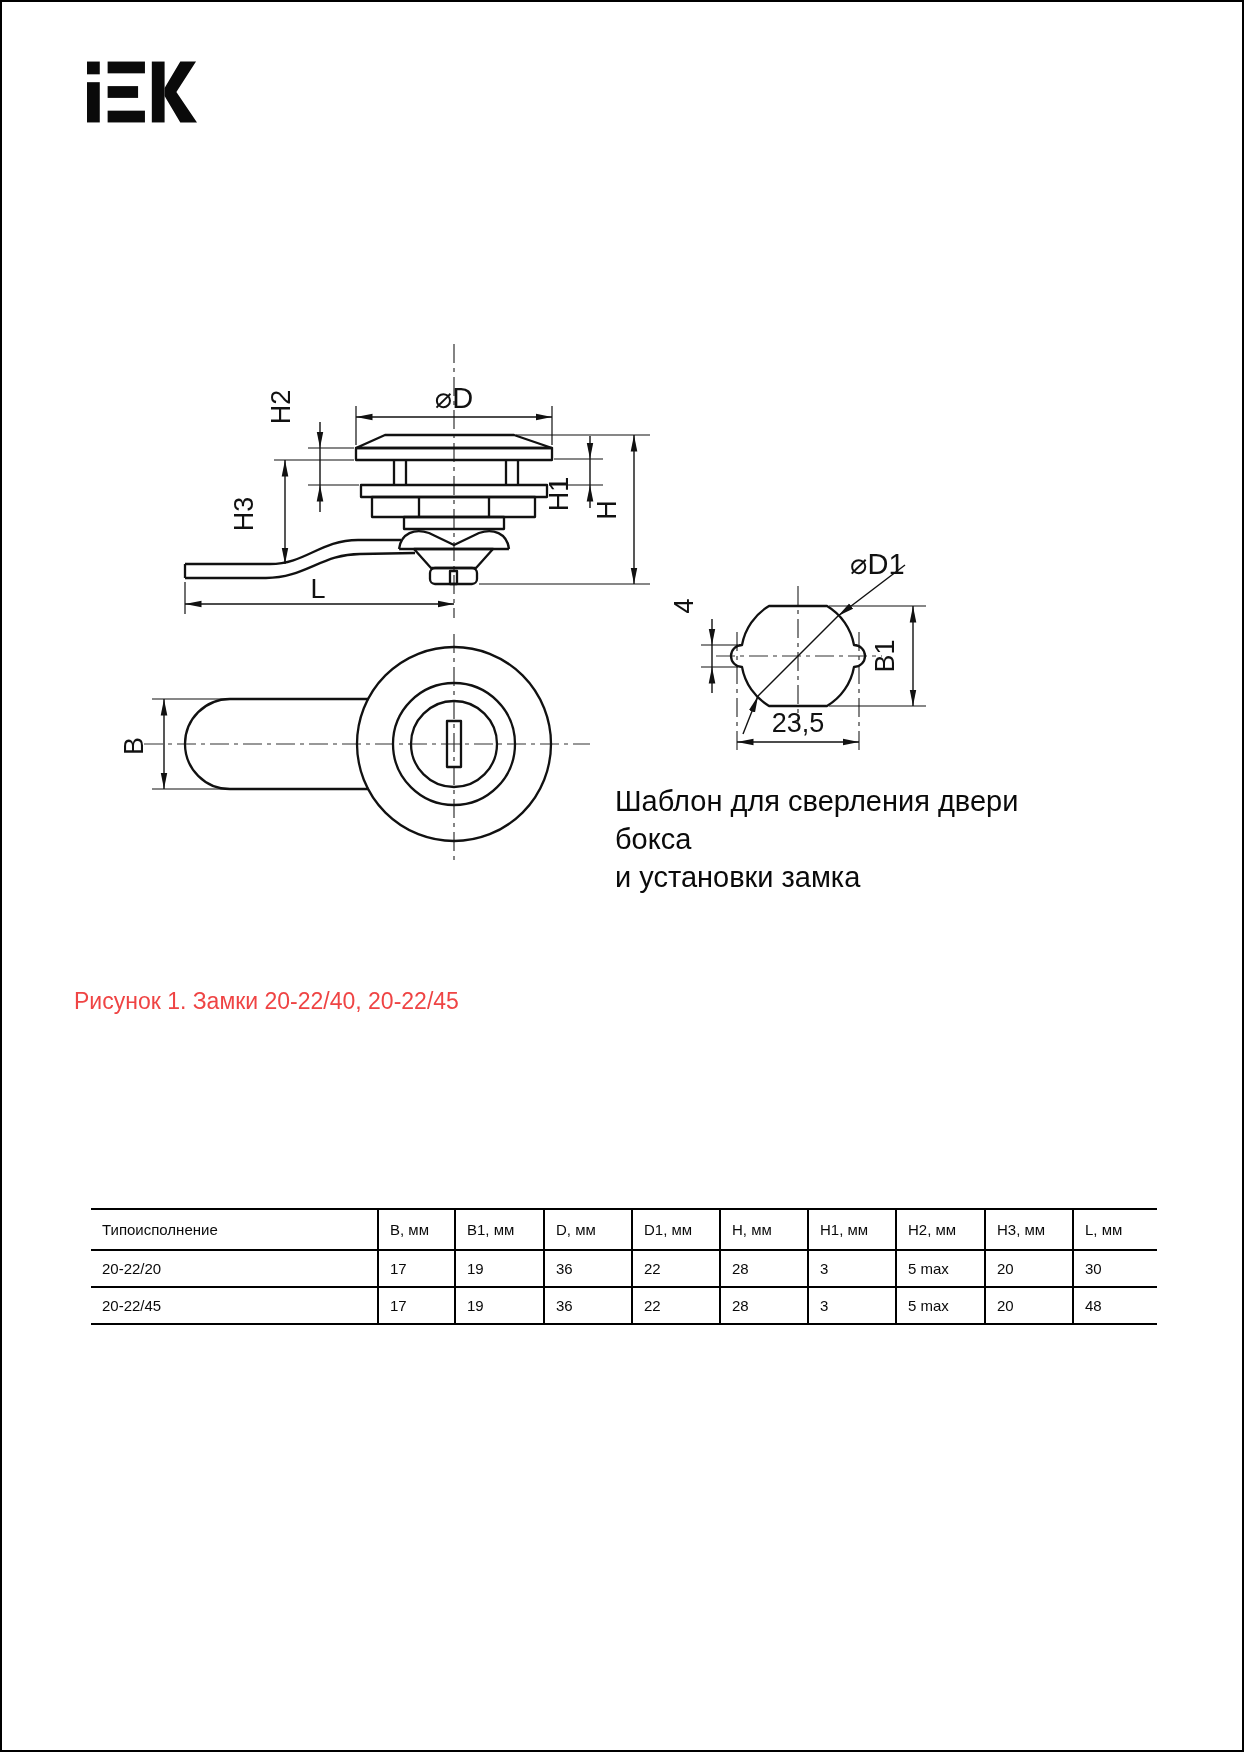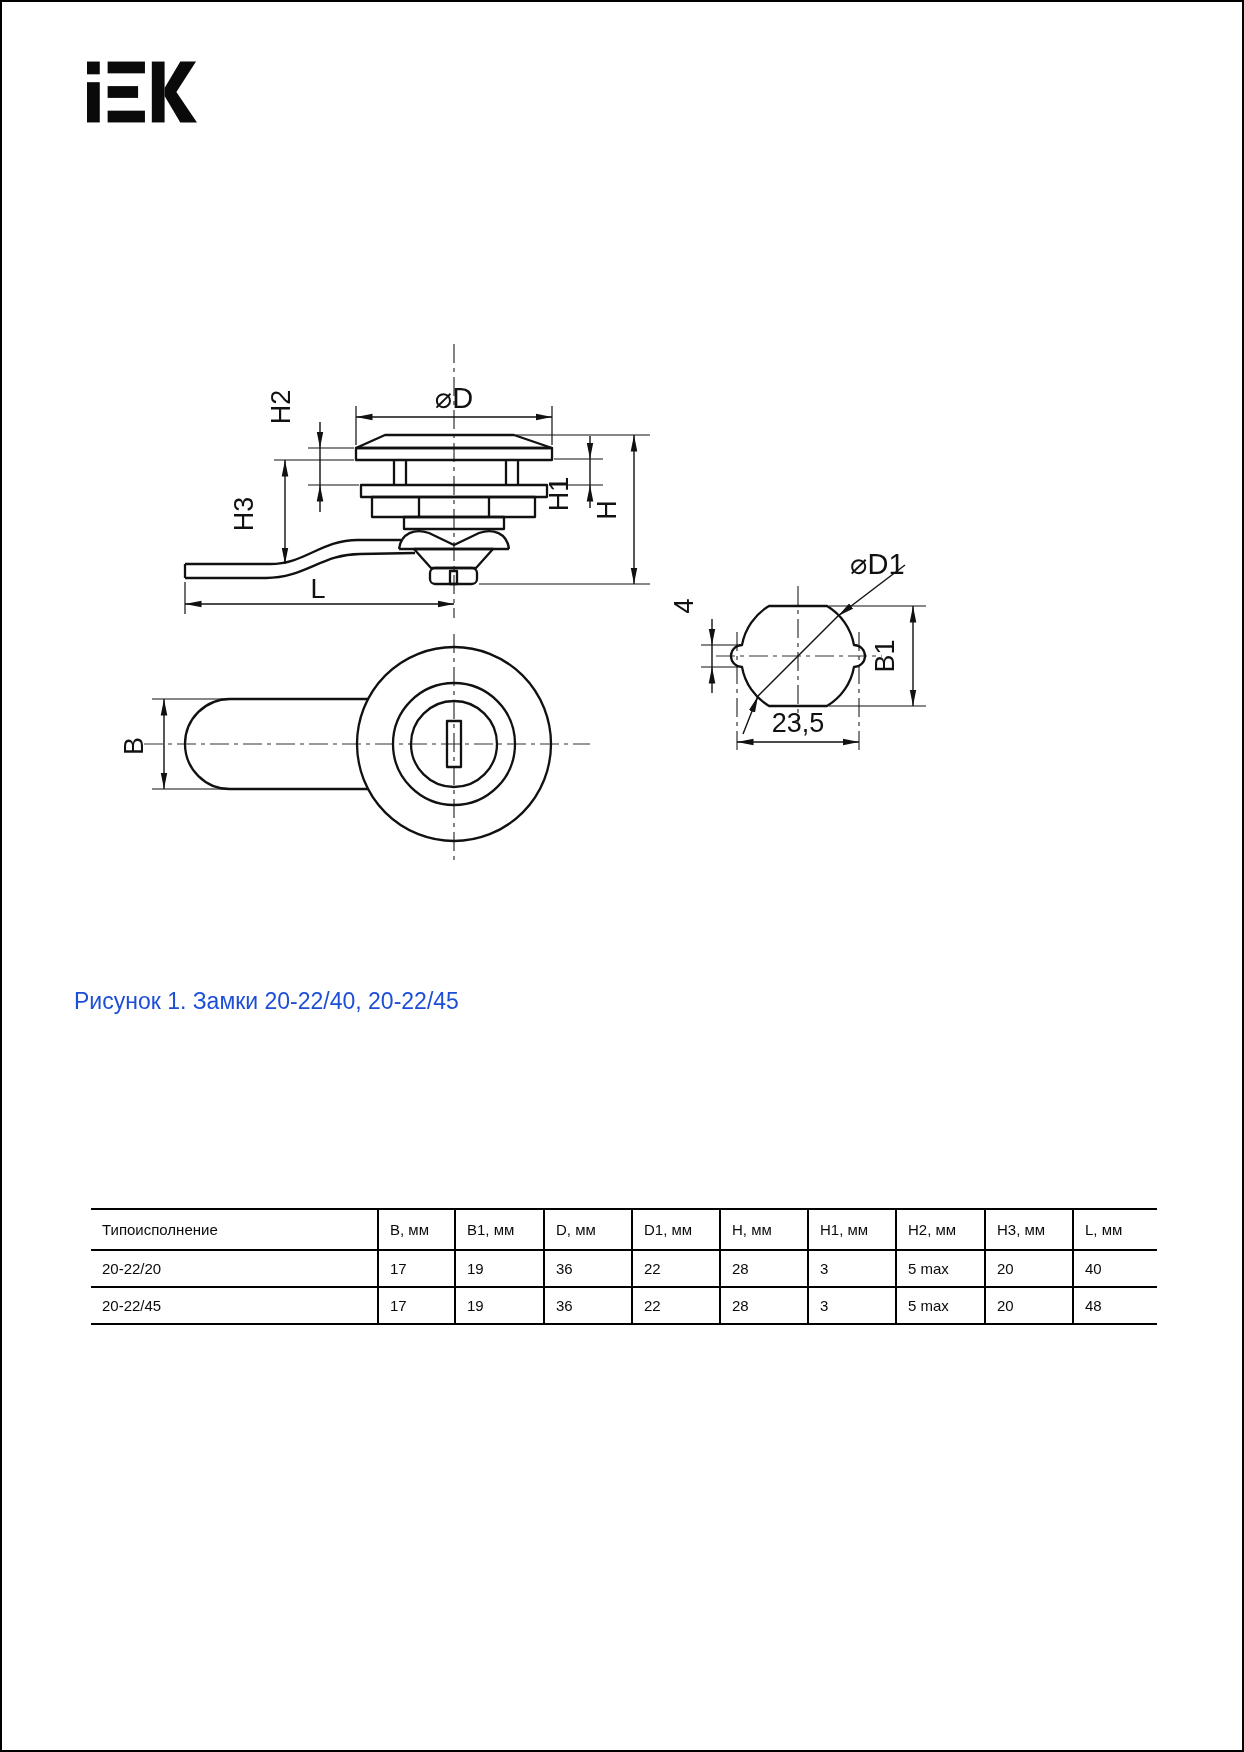--- a/index.html
+++ b/index.html
@@ -19,21 +19,21 @@
   .cl  { fill:none; stroke:#333; stroke-width:1.2; stroke-dasharray:19 5 4 5; }
   .lbl { font-family:"Liberation Sans","DejaVu Sans",sans-serif; font-size:27px; fill:#111; }
   .lbl-big { font-size:29px; }
 
   .template-note {
     position:absolute; left:613px; top:780px; width:460px;
     font-size:29px; line-height:38px; color:#0a0a0a;
   }
   .figure-caption {
     position:absolute; left:72px; top:986px;
-    font-size:23px; color:#1d4ed8;
+    font-size:23px; color:#ef4444;
   }
   .dim-table-wrap { position:absolute; left:89px; top:1206px; width:1066px; }
   table.dims {
     width:1066px; border-collapse:collapse; table-layout:fixed;
     font-size:15px; color:#0a0a0a;
     border-top:2px solid #000; border-bottom:2px solid #000;
   }
   table.dims th, table.dims td {
     font-weight:normal; text-align:left; vertical-align:middle;
     padding:0 4px 0 11px; white-space:nowrap; overflow:hidden;
@@ -153,20 +153,24 @@
 
       <path class="xl" d="M827,604 H924 M827,704 H924"></path>
       <line class="dl" x1="911" y1="604" x2="911" y2="704" marker-start="url(#arrow)" marker-end="url(#arrow)"></line>
       <text class="lbl" x="892" y="654" text-anchor="middle" transform="rotate(-90 892 654)">B1</text>
 
       <line class="dl" x1="735" y1="740" x2="857" y2="740" marker-start="url(#arrow)" marker-end="url(#arrow)"></line>
       <text class="lbl" x="796" y="730" text-anchor="middle">23,5</text>
     </g>
   </svg>
 
+  <div class="template-note">
+    <div>Шаблон для сверления двери бокса</div>
+    <div>и установки замка</div>
+  </div>
 
   <div class="figure-caption">Рисунок 1. Замки 20-22/40, 20-22/45</div>
 
   <div class="dim-table-wrap">
     <table class="dims">
       <colgroup>
         <col style="width:287px">
           <col style="width:77px">
           <col style="width:89px">
         <col style="width:88px">
@@ -195,21 +199,21 @@
         <tr>
           <td>20-22/20</td>
           <td>17</td>
           <td>19</td>
           <td>36</td>
           <td>22</td>
           <td>28</td>
           <td>3</td>
           <td>5 max</td>
           <td>20</td>
-          <td>40</td>
+          <td>30</td>
         </tr>
         <tr>
           <td>20-22/45</td>
           <td>17</td>
           <td>19</td>
           <td>36</td>
           <td>22</td>
           <td>28</td>
           <td>3</td>
           <td>5 max</td>

